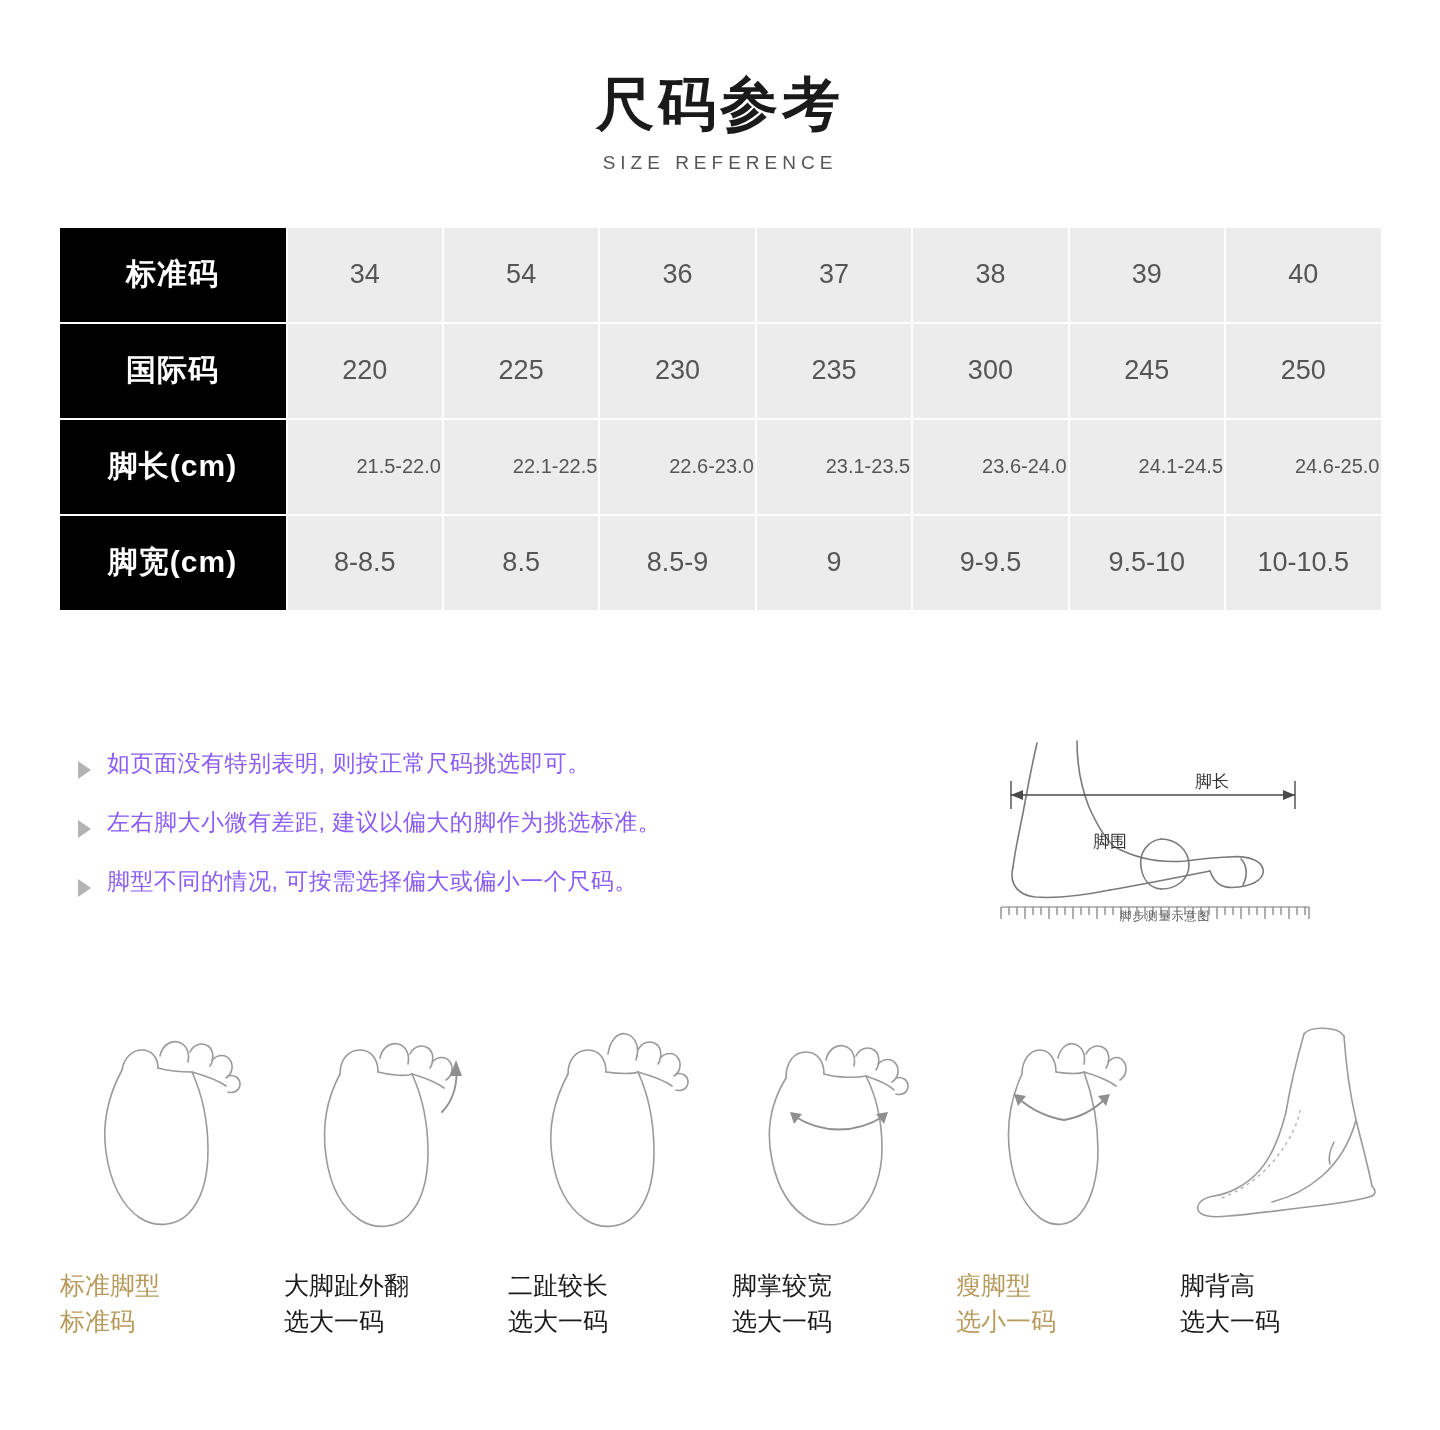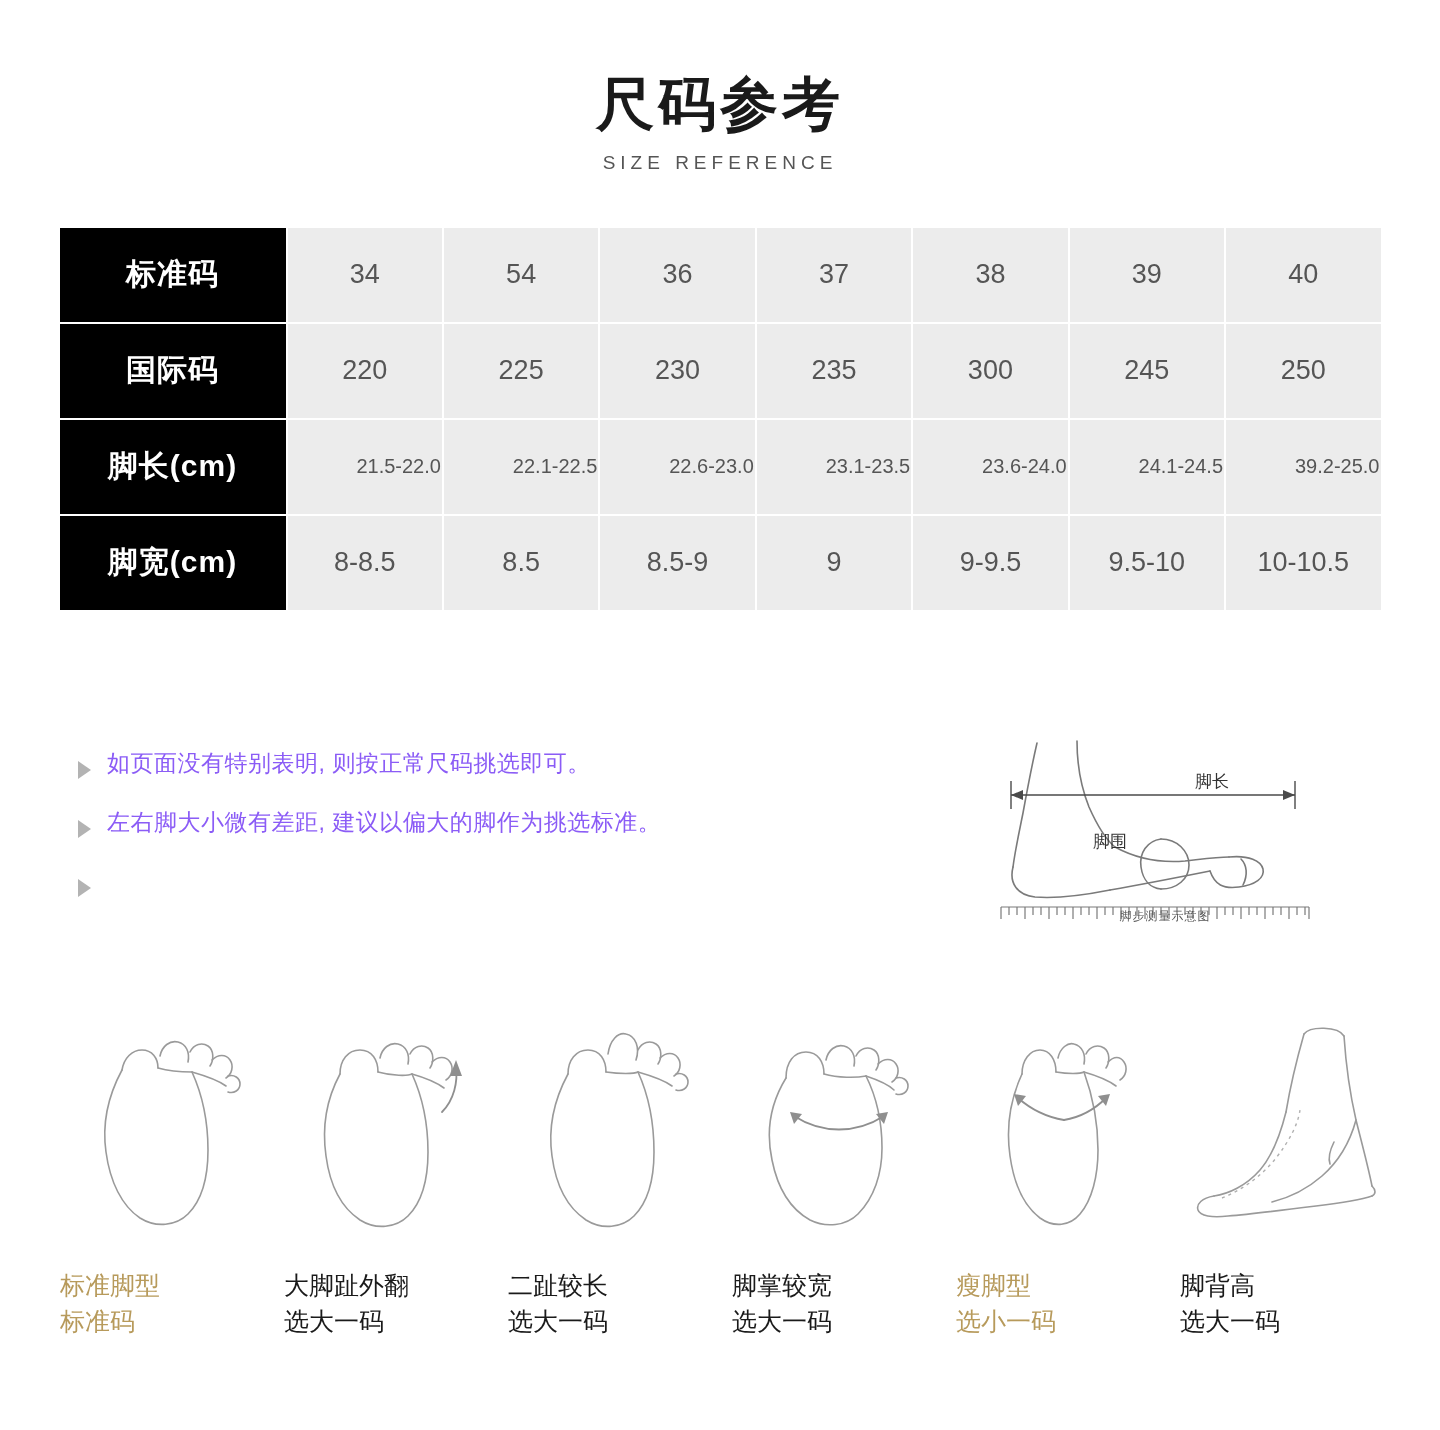--- a/index.html
+++ b/index.html
@@ -161,21 +161,21 @@
         <td>250</td>
       </tr>
       <tr>
         <td class="rowhead">脚长(cm)</td>
         <td class="small">21.5-22.0</td>
         <td class="small">22.1-22.5</td>
         <td class="small">22.6-23.0</td>
         <td class="small">23.1-23.5</td>
         <td class="small">23.6-24.0</td>
         <td class="small">24.1-24.5</td>
-        <td class="small">39.2-25.0</td>
+        <td class="small">24.6-25.0</td>
       </tr>
       <tr>
         <td class="rowhead">脚宽(cm)</td>
         <td>8-8.5</td>
         <td>8.5</td>
         <td>8.5-9</td>
         <td>9</td>
         <td>9-9.5</td>
         <td>9.5-10</td>
         <td>10-10.5</td>
@@ -187,20 +187,21 @@
     <div class="note-row">
       <span class="tri"></span>
       <span class="note-text">如页面没有特别表明, 则按正常尺码挑选即可。</span>
     </div>
     <div class="note-row">
       <span class="tri"></span>
       <span class="note-text">左右脚大小微有差距, 建议以偏大的脚作为挑选标准。</span>
     </div>
     <div class="note-row">
       <span class="tri"></span>
+      <span class="note-text">脚型不同的情况, 可按需选择偏大或偏小一个尺码。</span>
     </div>
   </div>
 
   <div class="measure">
     <svg width="400" height="210" viewBox="0 0 400 210">
       <g fill="none" stroke="#7a7a7a" stroke-width="1.6" stroke-linecap="round">
 
         <path d="M72 8 C66 34 62 56 58 78 C54 98 50 116 48 132"></path>
         <path d="M112 6 C112 30 116 52 124 72 C132 90 140 104 150 112"></path>
 

